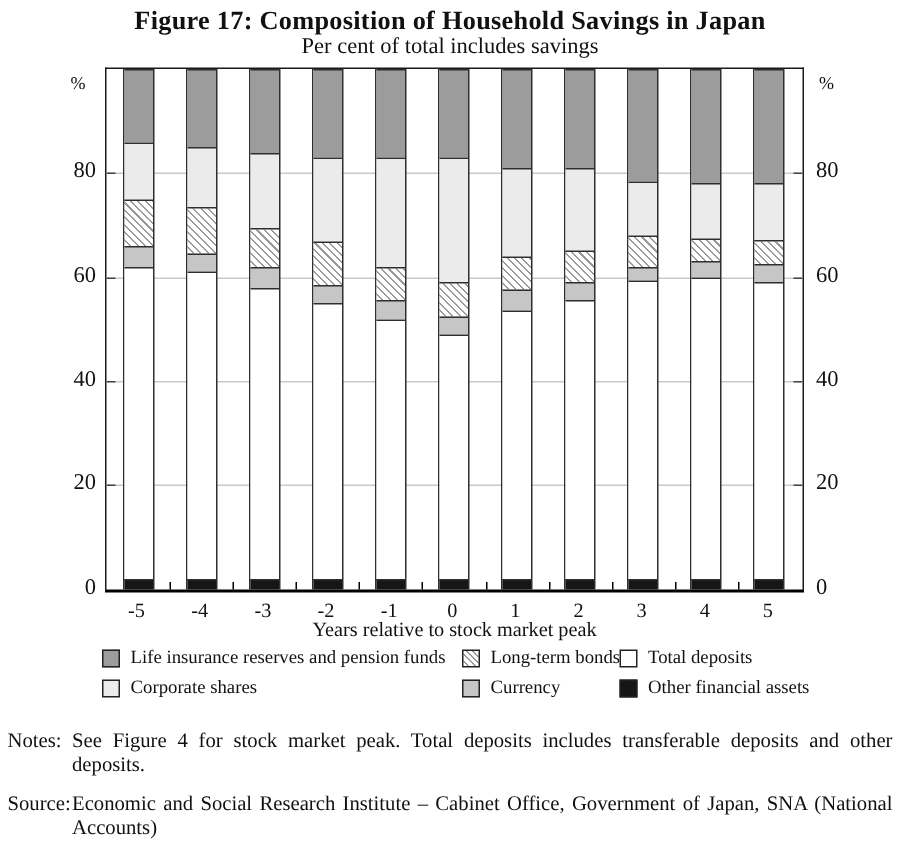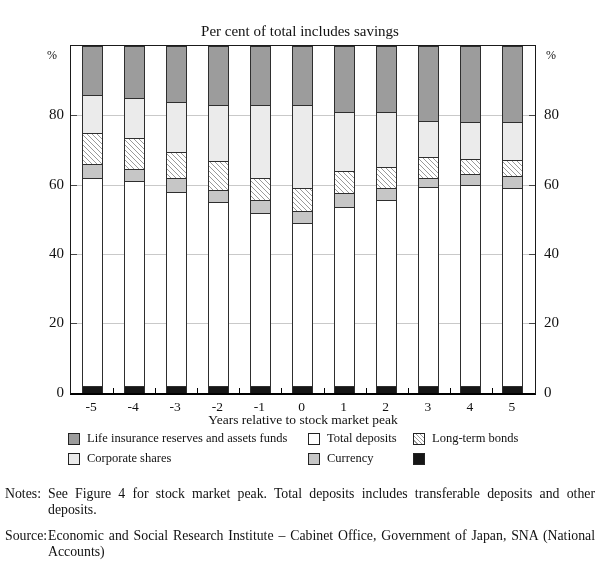--- a/index.html
+++ b/index.html
@@ -41,20 +41,21 @@
   
   .notes{position:absolute;left:5px;top:486px;width:590px;font-size:13.8px;line-height:1.18;}
   .noterow{position:relative;margin-bottom:9px;}
   .notelabel{position:absolute;left:0;top:0;}
   .notetext{display:block;margin-left:43px;text-align:justify;}
 </style>
 </head>
 <body>
 
 <div class="page">
+  <div class="title">Figure 17: Composition of Household Savings in Japan</div>
   <div class="subtitle">Per cent of total includes savings</div>
 
   <span class="unit left">%</span>
   <span class="unit right">%</span>
 
   <div class="plot" id="plot">
       <div class="gridline" style="top: 277.2px;"></div>
       <div class="ytick" style="top: 277.2px; left: 0px;"></div>
       <div class="ytick" style="top: 277.2px; right: 0px;"></div>
       <div class="gridline" style="top: 207.9px;"></div>
@@ -190,40 +191,41 @@
       <div class="xlab" style="left: 407.773px;">3</div>
       <div class="xlab" style="left: 449.864px;">4</div>
       <div class="xlab" style="left: 491.955px;">5</div>
     </div>
 
   <div class="axis-title">Years relative to stock market peak</div>
 
   <div class="legend" id="legend">
       <div class="litem">
         <div class="swatch" style="background: rgb(156, 156, 156);"></div>
-        <div class="llabel">Life insurance reserves and assets funds</div>
+        <div class="llabel">Life insurance reserves and pension funds</div>
+      </div>
+      <div class="litem">
+        <div class="swatch hatch"></div>
+        <div class="llabel">Long-term bonds</div>
       </div>
       <div class="litem">
         <div class="swatch" style="background: rgb(255, 255, 255);"></div>
         <div class="llabel">Total deposits</div>
       </div>
       <div class="litem">
-        <div class="swatch hatch"></div>
-        <div class="llabel">Long-term bonds</div>
-      </div>
-      <div class="litem">
         <div class="swatch" style="background: rgb(235, 235, 235);"></div>
         <div class="llabel">Corporate shares</div>
       </div>
       <div class="litem">
         <div class="swatch" style="background: rgb(198, 198, 198);"></div>
         <div class="llabel">Currency</div>
       </div>
       <div class="litem">
         <div class="swatch" style="background: rgb(22, 22, 22);"></div>
+        <div class="llabel">Other financial assets</div>
       </div>
     </div>
 
   <div class="notes">
     <div class="noterow">
       <span class="notelabel">Notes:</span>
       <span class="notetext">See Figure 4 for stock market peak. Total deposits includes transferable deposits and other deposits.</span>
     </div>
     <div class="noterow">
       <span class="notelabel">Source:</span>

